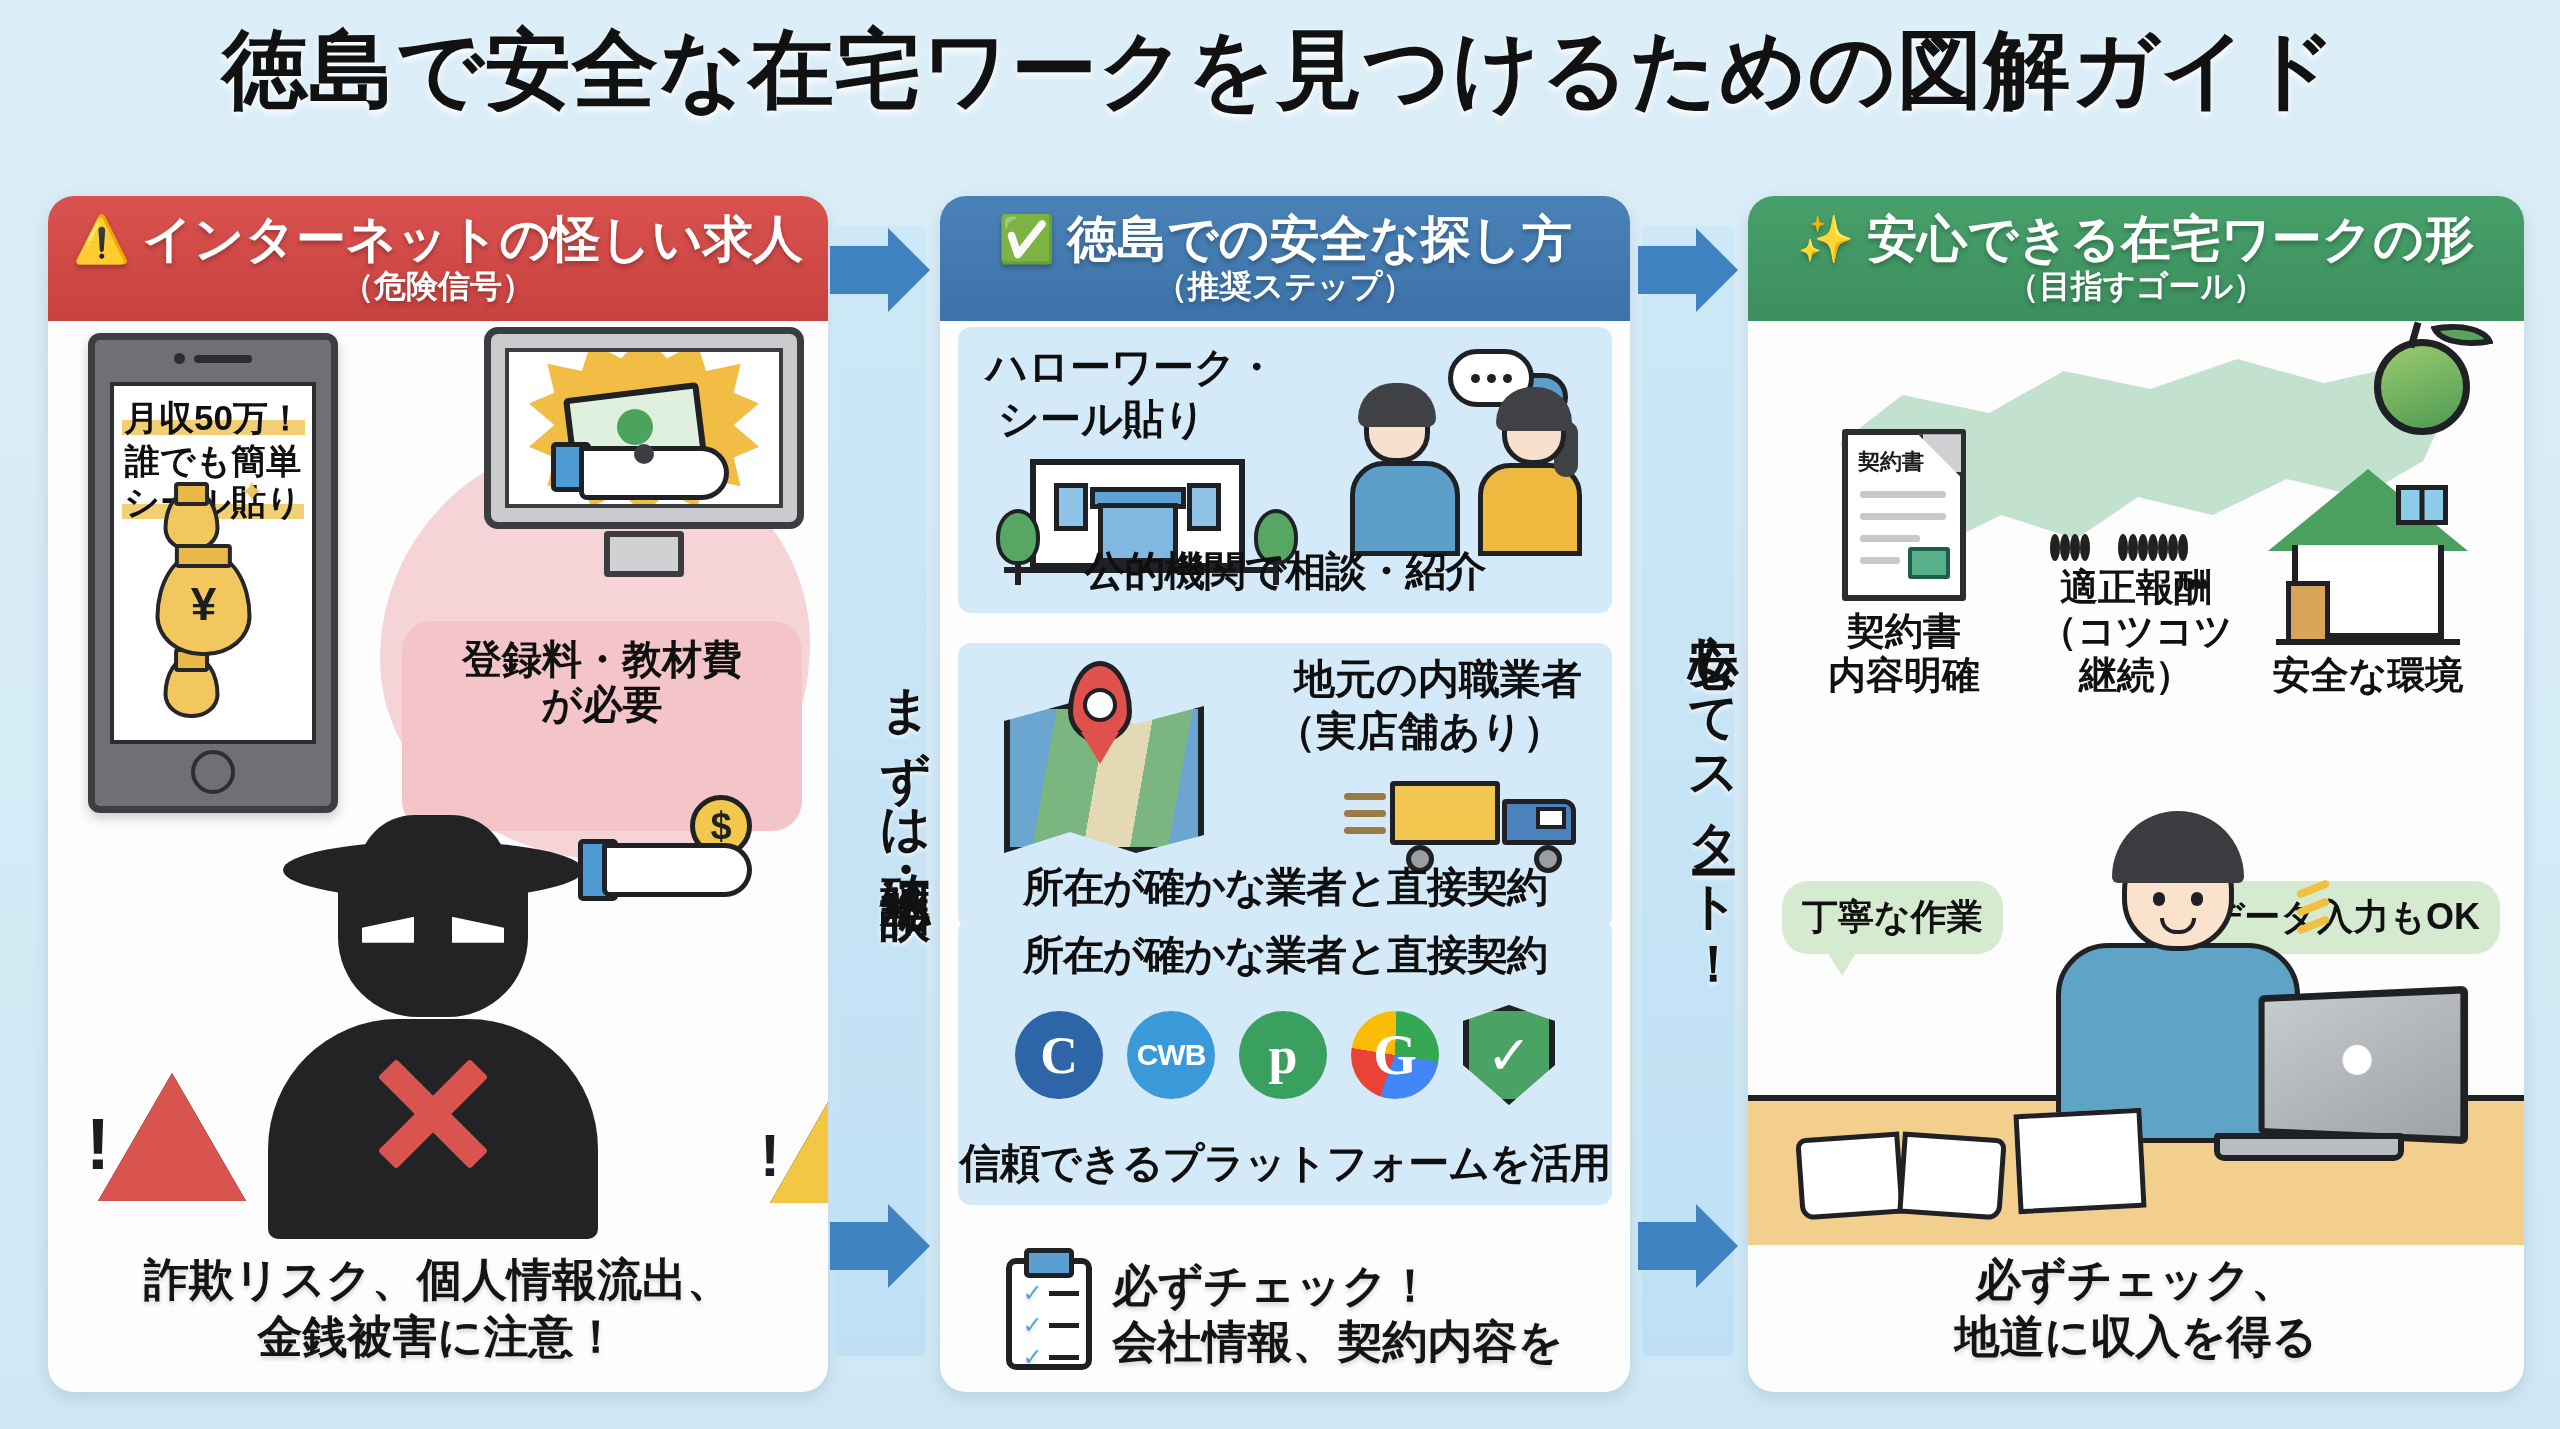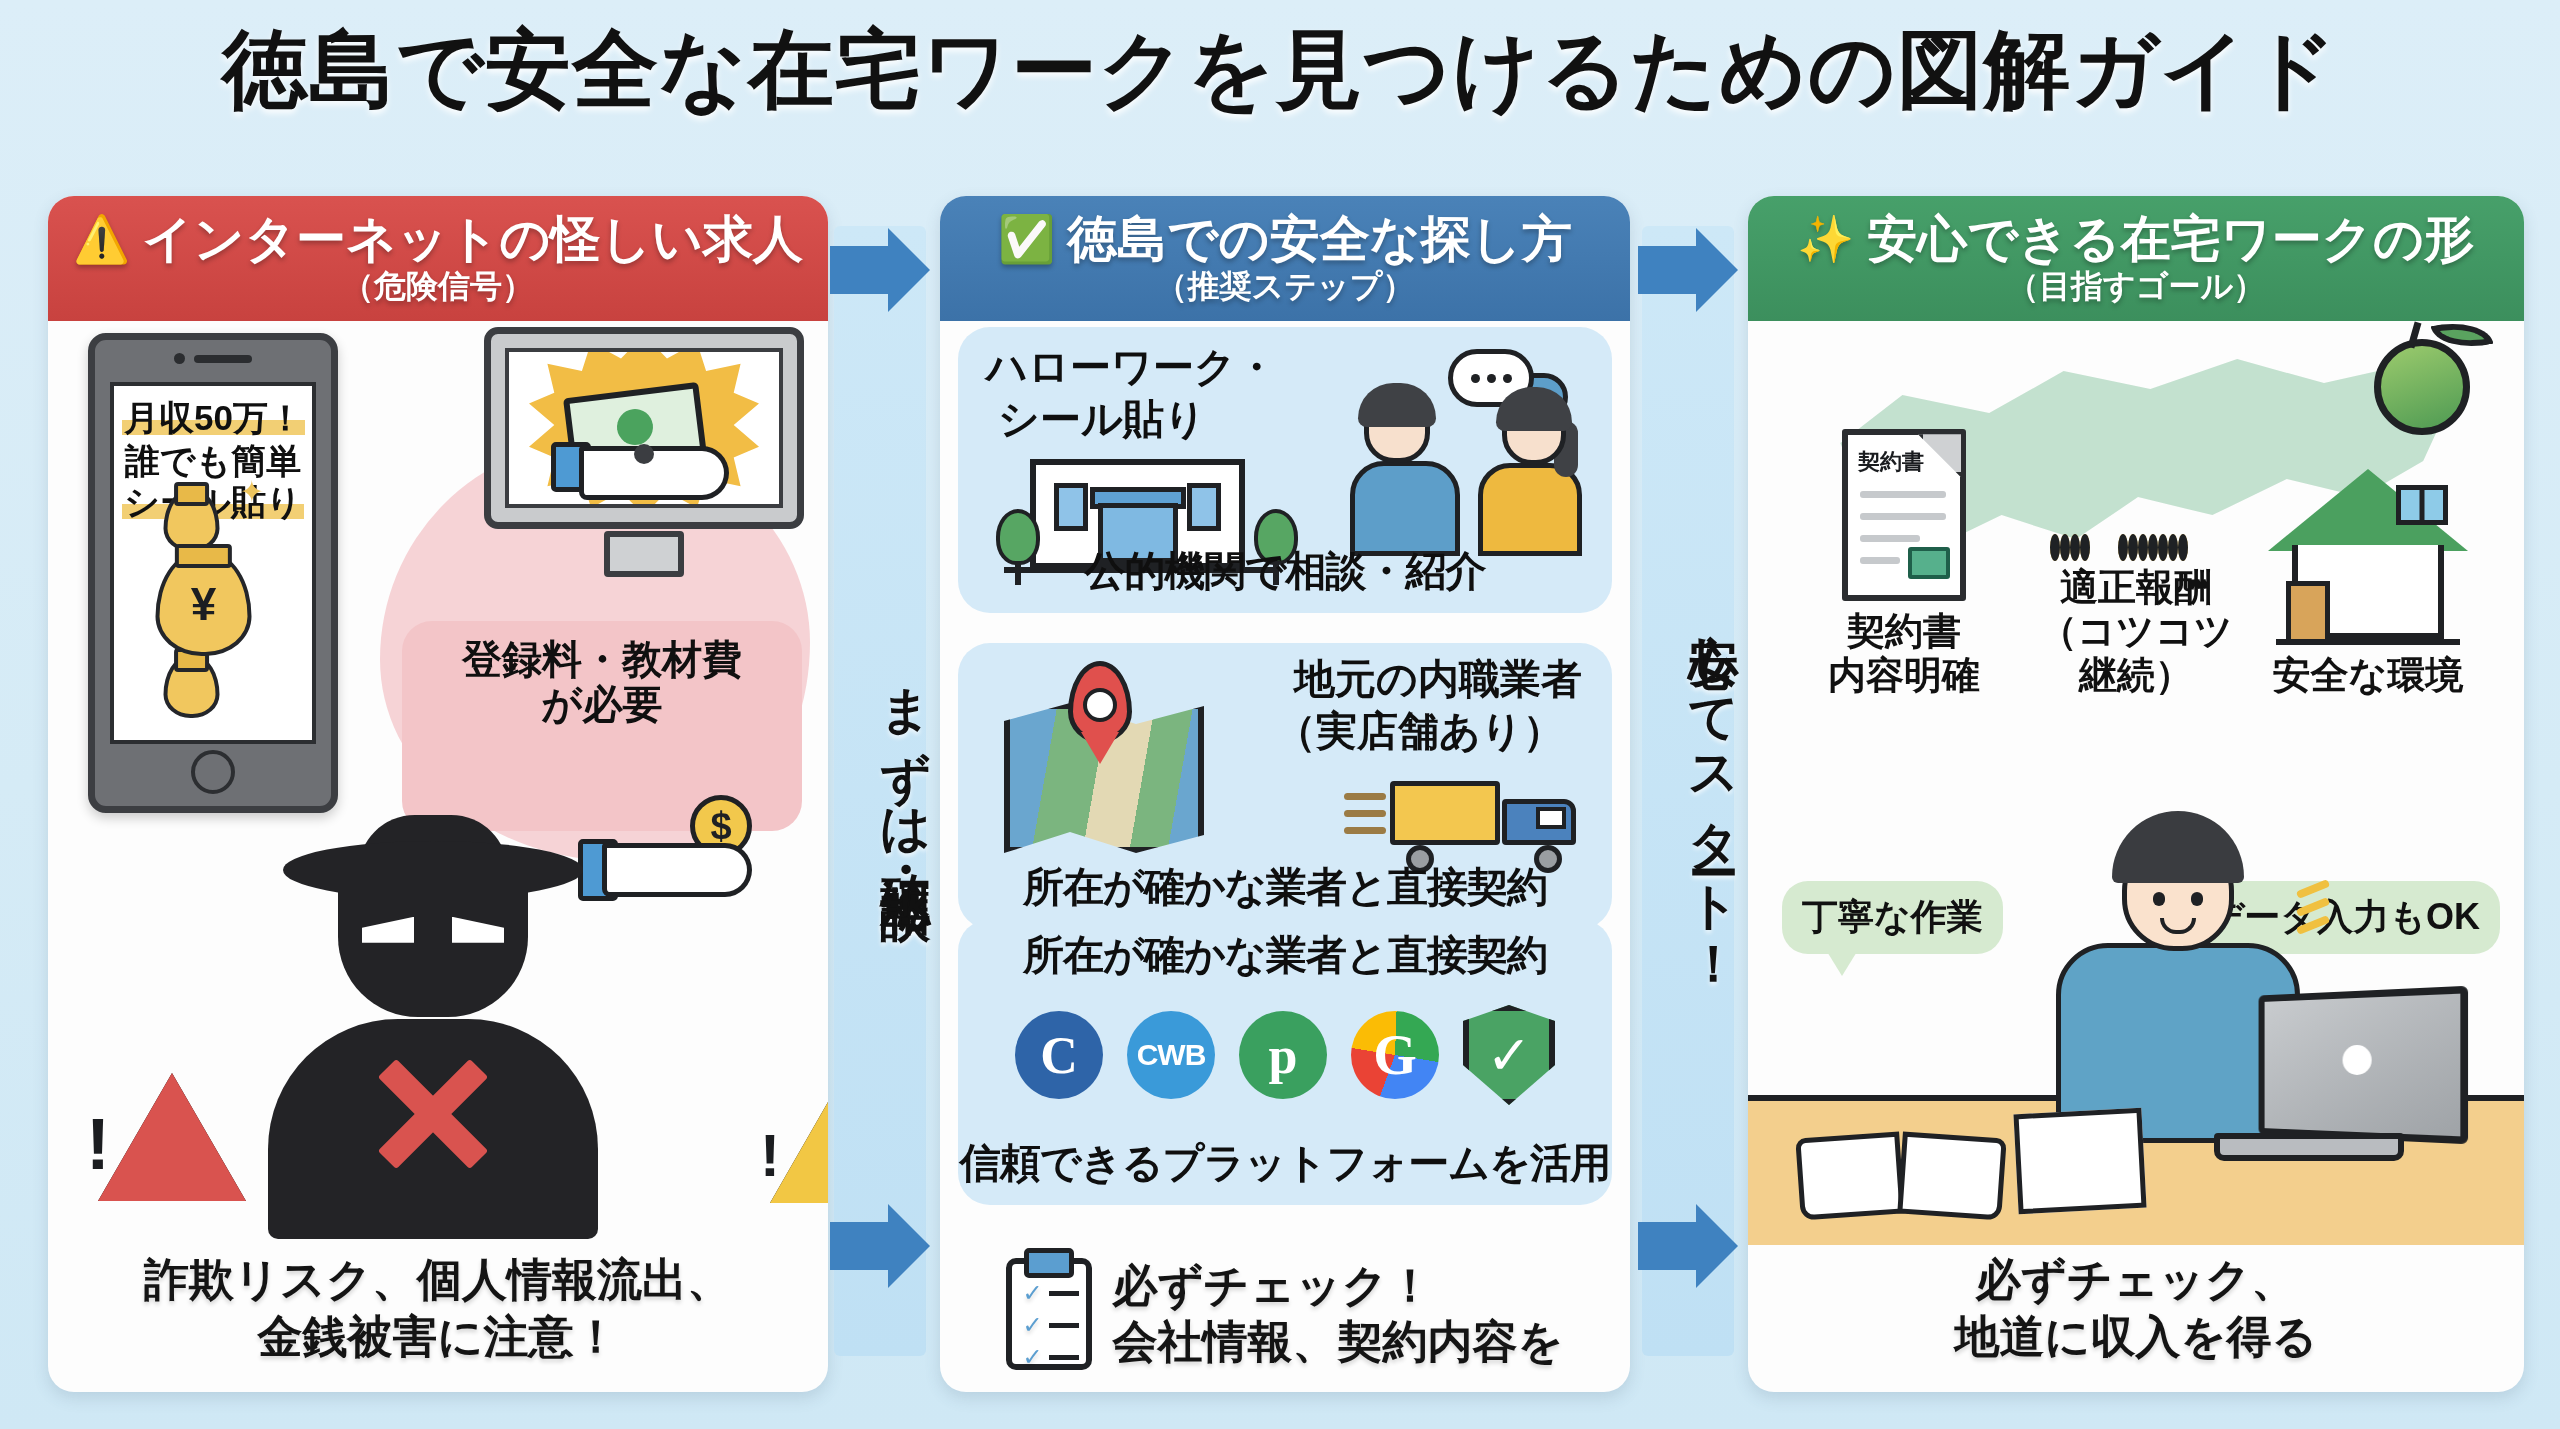--- a/index.html
+++ b/index.html
@@ -78,21 +78,21 @@
     text-shadow: 0 3px 4px rgba(255,255,255,.7);
   }
 
   
   .pink-blob {
     position:absolute; right: 18px; top: 120px; width: 430px; height: 420px;
     background: #f6d3d6; border-radius: 50% 50% 44% 56% / 52% 48% 52% 48%;
   }
   .phone {
     position:absolute; left: 40px; top: 12px; width: 250px; height: 480px;
-    background:#6e7074; border:7px solid #3c3e42; border-radius: 18px;
+    background:#6e7074; border:7px solid #3c3e42; border-radius: 12px;
     box-shadow: 0 5px 12px rgba(0,0,0,.2);
   }
   .phone-notch { position:absolute; top:13px; left:50%; transform:translateX(-50%); display:flex; align-items:center; gap:9px;}
   .phone-notch i { display:block; width:11px; height:11px; border-radius:50%; background:#2b2d30;}
   .phone-notch b { display:block; width:58px; height:8px; border-radius:5px; background:#2b2d30;}
   .phone-screen {
     position:absolute; left:15px; right:15px; top:42px; bottom:62px;
     background:#fff; border:4px solid #2c2e31; padding: 14px 8px 0;
   }
   .phone-home { position:absolute; bottom:12px; left:50%; transform:translateX(-50%); width:44px; height:44px; border:4px solid #2c2e31; border-radius:50%;}
@@ -155,21 +155,21 @@
   .tri-red{ left: 50px; bottom: 172px; }
   .tri-yel{ right: 58px; bottom: 150px; }
   .warn-tri{ position:relative; }
   .warn-tri .bg{ width:0;height:0;border-left:var(--w) solid transparent;border-right:var(--w) solid transparent;border-bottom:var(--h) solid var(--c);
      filter: drop-shadow(0 0 0 #000);}
   .warn-tri .bang{ position:absolute; left:50%; bottom:12%; transform:translateX(-50%); font-size:var(--f); font-weight:900; color:#1b1d20;}
 
   
   .sub-card {
     position:absolute; left: 18px; width: 654px; height: 286px;
-    background:#d5eaf8; border-radius: 32px;
+    background:#d5eaf8; border-radius: 13px;
   }
   #sub-card-1 { top: 6px; }
   #sub-card-2 { top: 302px; margin-top: 20px; }
   #sub-card-3 { top: 598px; }
   .sc-title{ position:absolute; font-size:41px; font-weight:900; color:#0f0f0f; line-height:1.1;}
   .sc-cap{ position:absolute; left:0; right:0; bottom: 14px; text-align:center;
            font-size:41px; font-weight:900; color:#0f0f0f; white-space:nowrap; letter-spacing:-1px;}
 
   .bldg{ position:absolute; left: 72px; top: 132px; width: 215px; height: 110px; background:#fff; border:6px solid #1f2124;}
   .bldg .win{ position:absolute; top:18px; width:34px;height:48px;background:#8fc3e8;border:5px solid #1f2124;}

